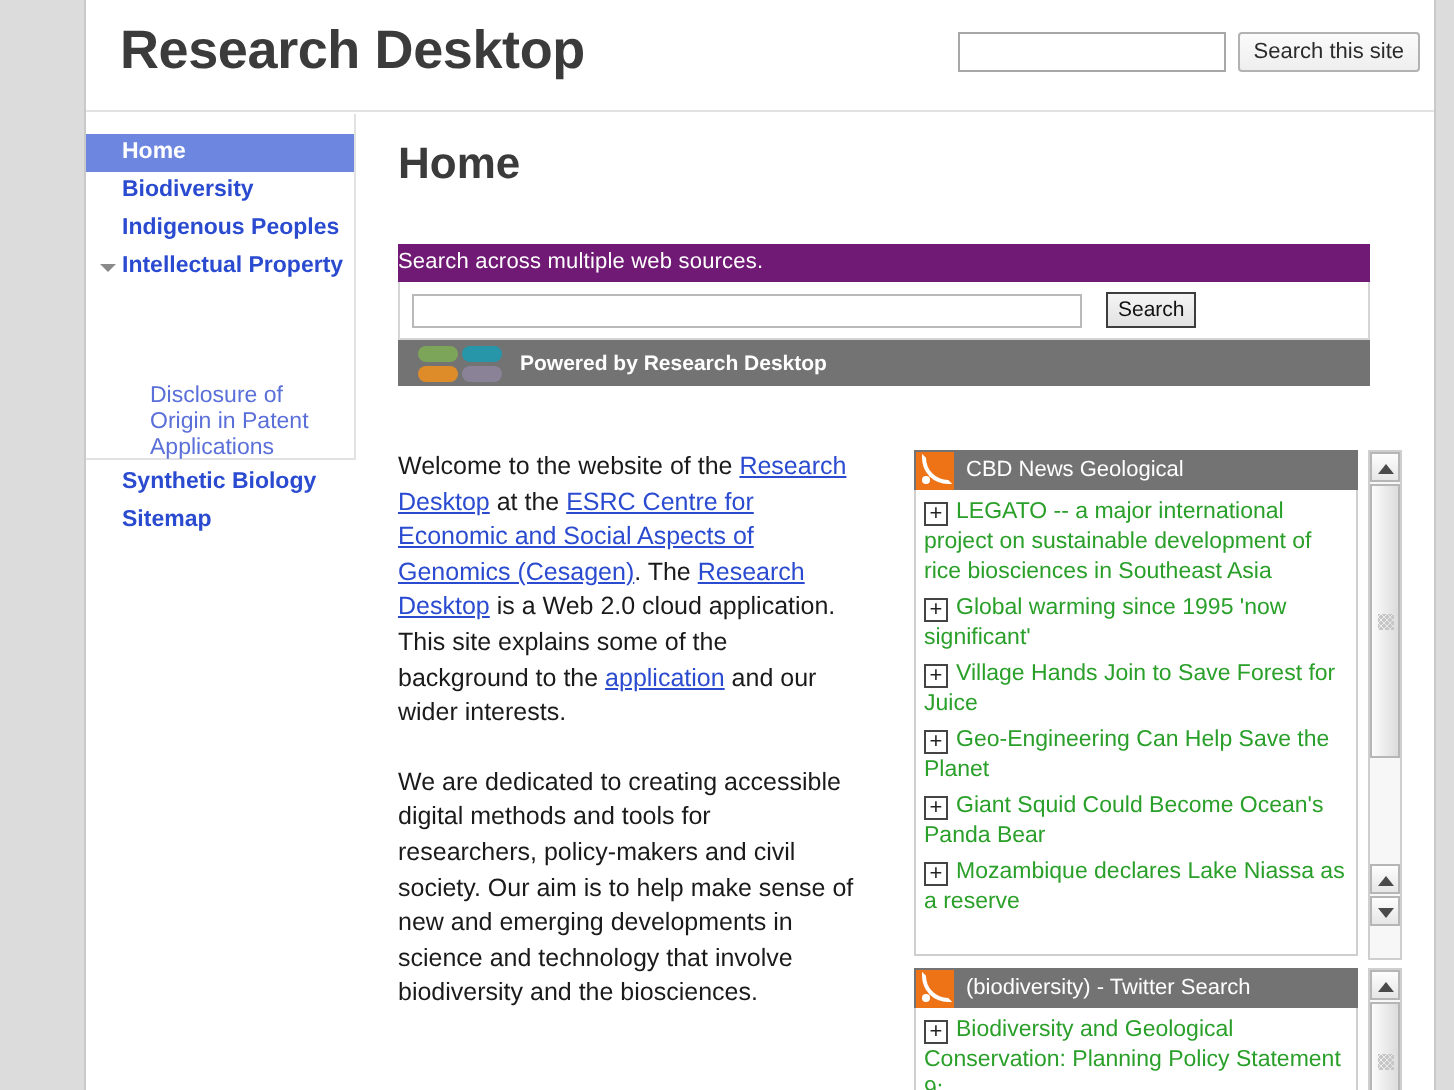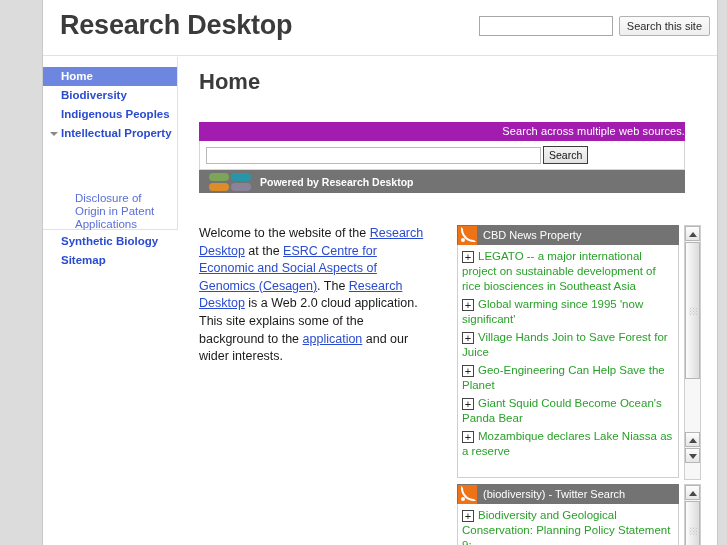--- a/index.html
+++ b/index.html
@@ -120,35 +120,35 @@
     font-weight: bold;
     color: #3b3b3b;
   }
   
   #search-gadget {
     position: absolute;
     left: 20px; top: 65px;
     width: 486px;
   }
   .gadget-bar {
-    background: #a21caf;
+    background: #701a75;
     color: #ffffff;
     font-size: 11px;
-    text-align: right;
+    text-align: left;
     padding: 3px 0 4px;
     letter-spacing: 0.1px;
   }
   .gadget-searchrow {
     border: 1px solid #d5d5d5;
     border-top: none;
     background: #fff;
     padding: 5px 6px;
     display: flex;
     align-items: center;
-    gap: 2px;
+    gap: 12px;
   }
   #gadget-input {
     flex: 0 0 auto;
     width: 335px; height: 17px;
     border: 1px solid #b9b9b9;
     font-family: "Liberation Sans", sans-serif;
     font-size: 11px;
     padding: 1px 3px;
   }
   #gadget-search-button {
@@ -380,26 +380,27 @@
             <i style="background: rgb(39, 150, 168);"></i>
             <i style="background: rgb(222, 140, 42);"></i>
             <i style="background: rgb(138, 131, 152);"></i>
           </span>
           <span class="gadget-footer-label">Powered by Research Desktop</span>
         </div>
       </div>
 
       <div id="intro">
         <p id="intro-p1"><span>Welcome to the website of the </span><a href="#">Research Desktop</a><span> at the </span><a href="#">ESRC Centre for Economic and Social Aspects of Genomics (Cesagen)</a><span>. The </span><a href="#">Research Desktop</a><span> is a Web 2.0 cloud application. This site explains some of the background to the </span><a href="#">application</a><span> and our wider interests.</span></p>
+        <p>We are dedicated to creating accessible digital methods and tools for researchers, policy-makers and civil society. Our aim is to help make sense of new and emerging developments in science and technology that involve biodiversity and the biosciences.</p>
       </div>
 
       <div class="feed" id="feed-news">
         <div class="feed-header">
           <span class="rss-icon"></span>
-          <span class="feed-title">CBD News Property</span>
+          <span class="feed-title">CBD News Geological</span>
         </div>
         <div class="feed-body" id="news-items">
             <div class="feed-item"><span class="expander">+</span><span>LEGATO -- a major international project on sustainable development of rice biosciences in Southeast Asia</span></div>
             <div class="feed-item"><span class="expander">+</span><span>Global warming since 1995 'now significant'</span></div>
             <div class="feed-item"><span class="expander">+</span><span>Village Hands Join to Save Forest for Juice</span></div>
             <div class="feed-item"><span class="expander">+</span><span>Geo-Engineering Can Help Save the Planet</span></div>
             <div class="feed-item"><span class="expander">+</span><span>Giant Squid Could Become Ocean's Panda Bear</span></div>
             <div class="feed-item"><span class="expander">+</span><span>Mozambique declares Lake Niassa as a reserve</span></div>
           </div>
         <div class="scrollbar">

